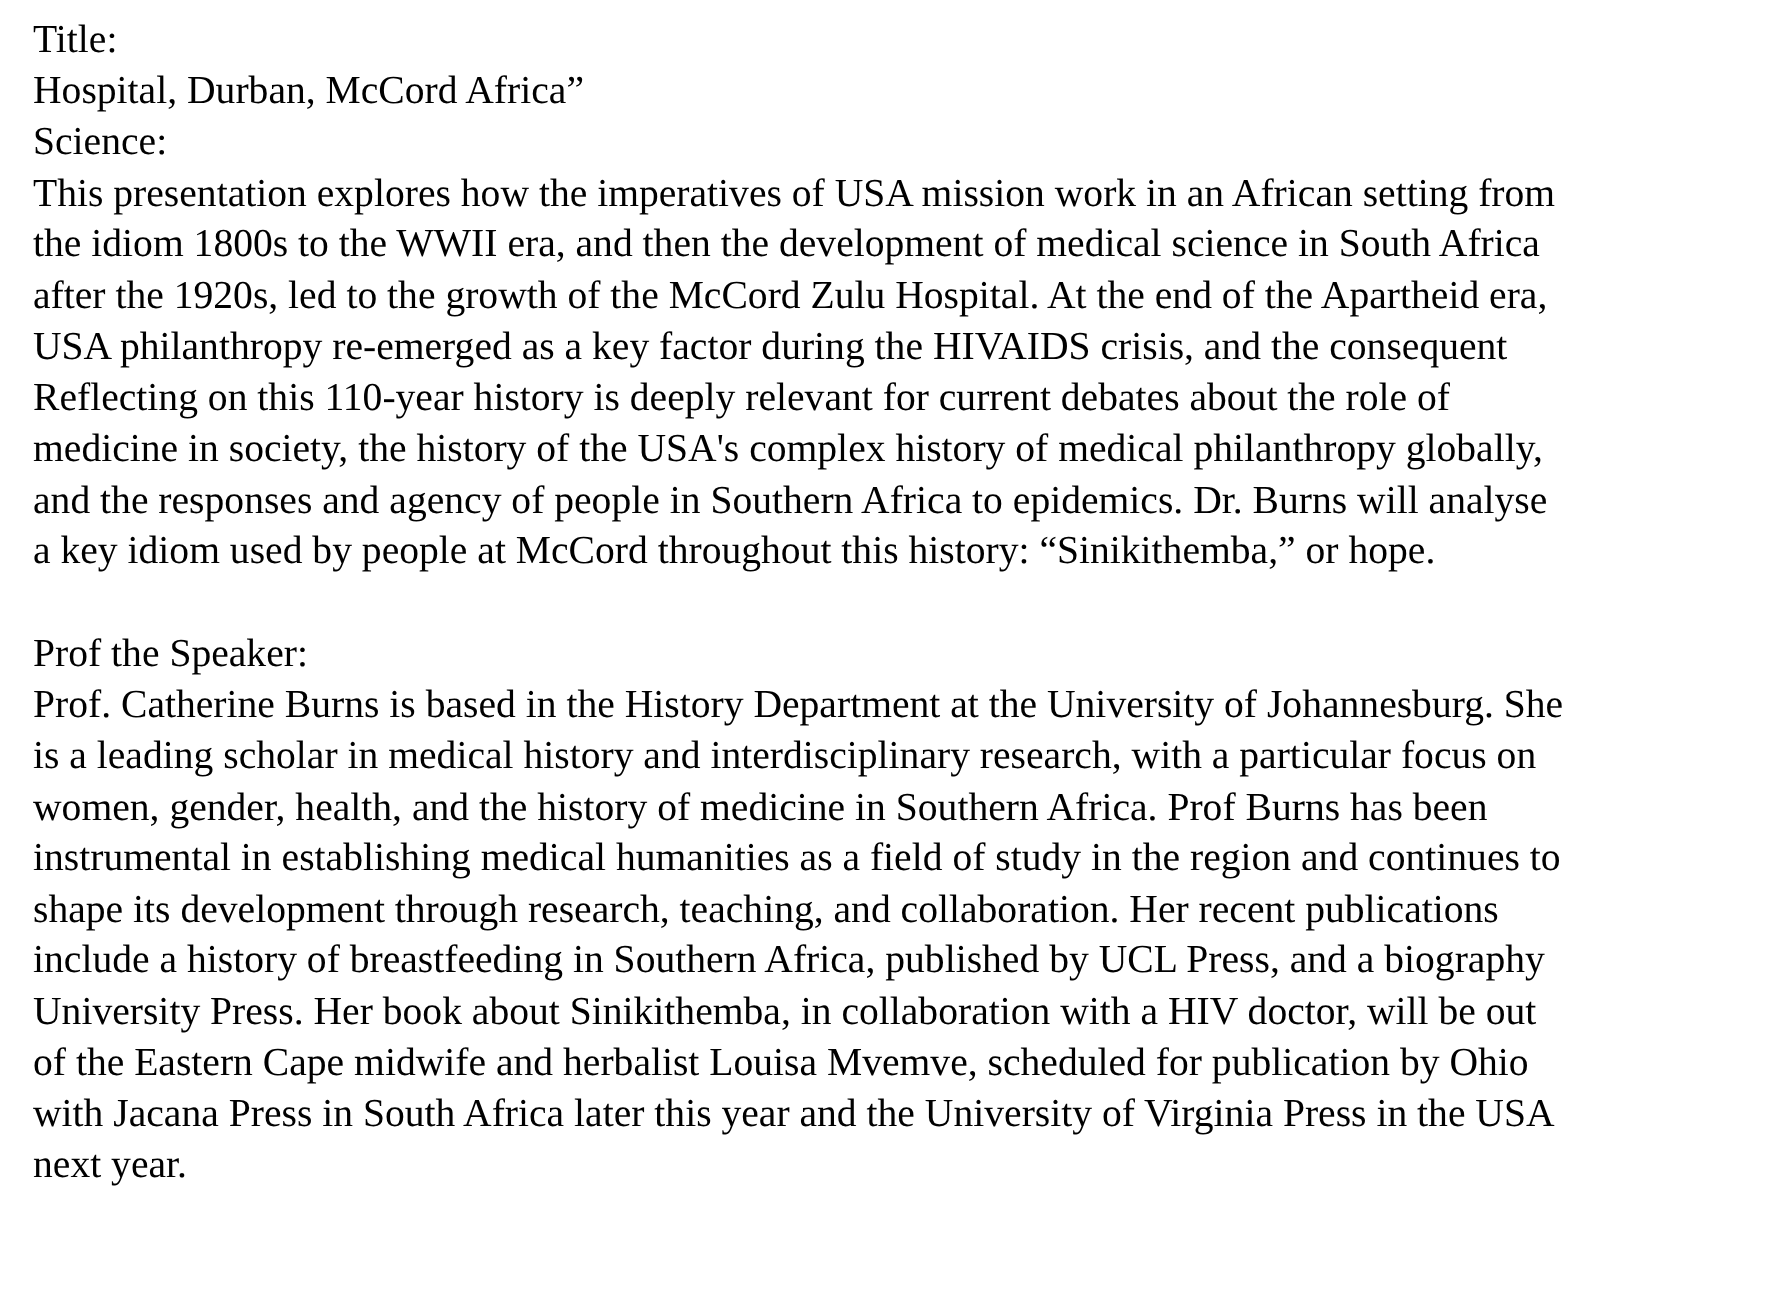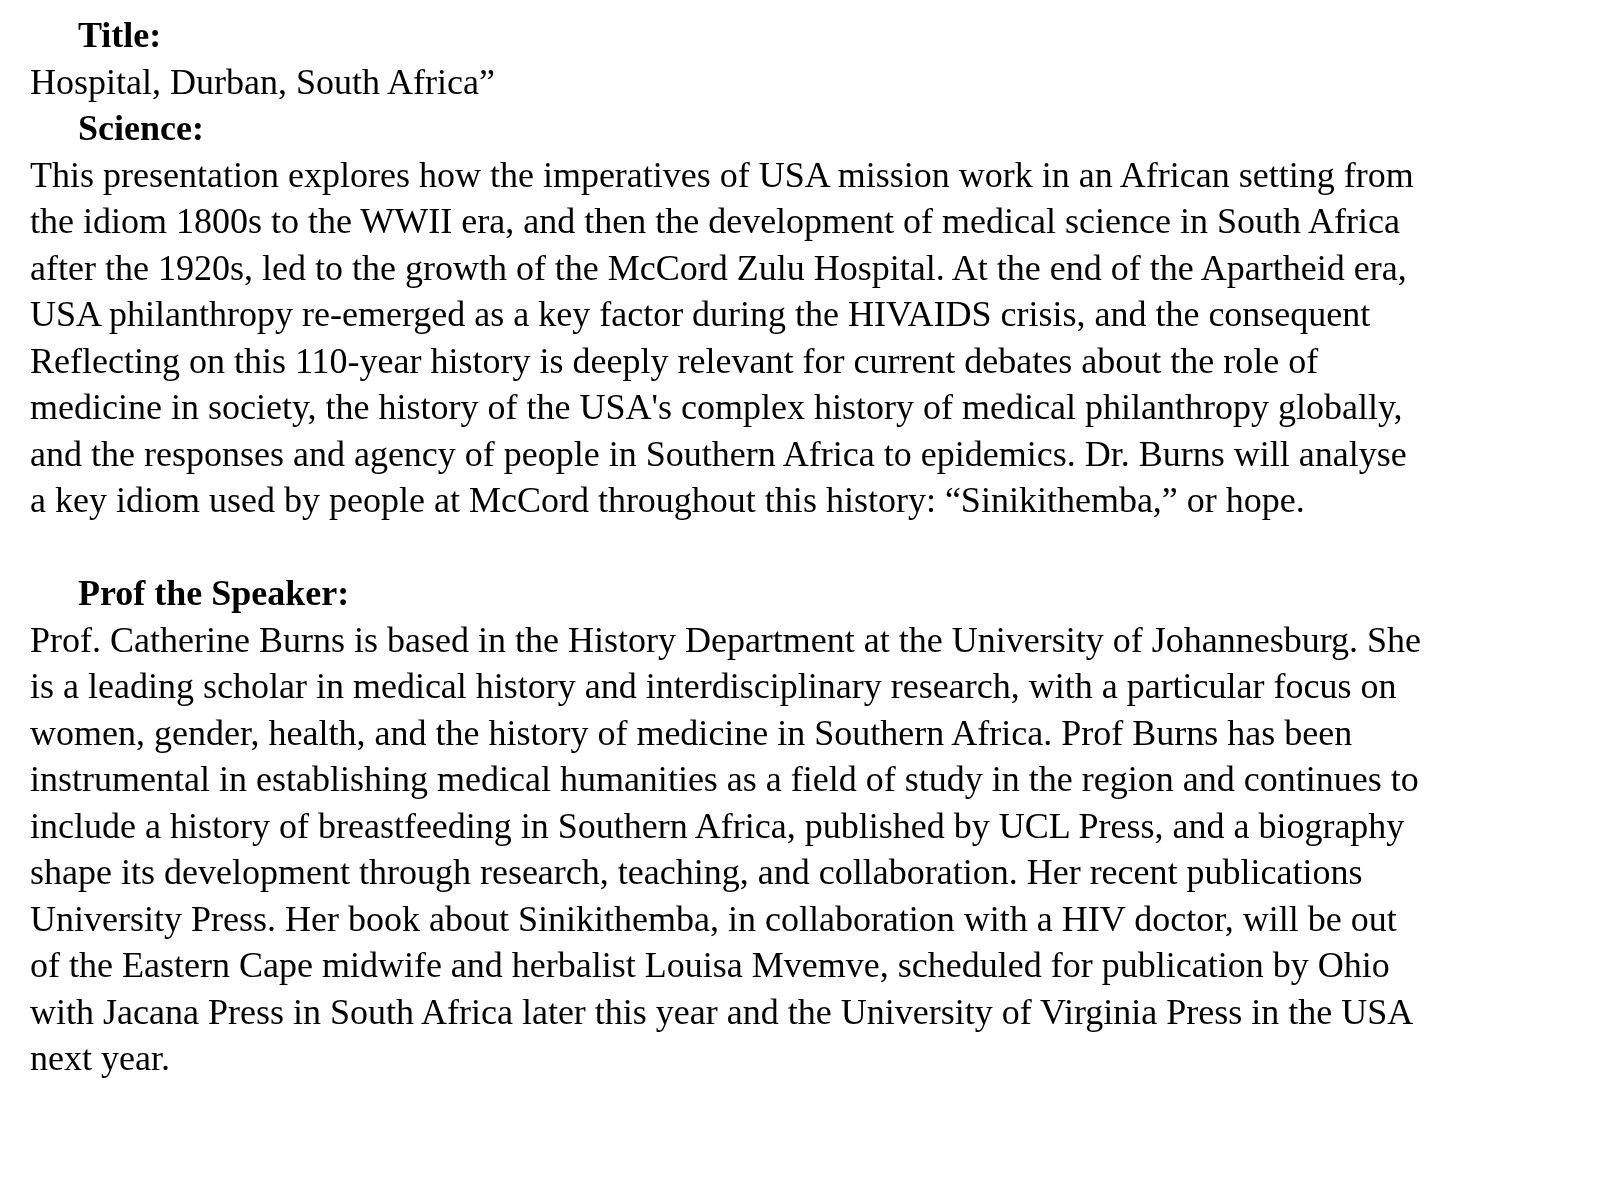--- a/index.html
+++ b/index.html
@@ -17,52 +17,51 @@
     overflow: hidden;
   }
   .doc {
     padding: 12px 20px 0 30px;
   }
   .line {
     white-space: nowrap;
     height: 46.5px;
   }
   .heading {
-    font-weight: bold;
-    margin-left: 48px;
+    font-weight: normal;
   }
   .blank-line {
     height: 46.5px;
   }
 </style>
 </head>
 <body>
 
 <div class="doc">
 
   <div class="line heading">Title:</div>
-  <div class="line">Hospital, Durban, South Africa”</div>
+  <div class="line">Hospital, Durban, McCord Africa”</div>
 
   <div class="line heading">Science:</div>
   <div class="line">This presentation explores how the imperatives of USA mission work in an African setting from</div>
   <div class="line">the idiom 1800s to the WWII era, and then the development of medical science in South Africa</div>
   <div class="line">after the 1920s, led to the growth of the McCord Zulu Hospital. At the end of the Apartheid era,</div>
   <div class="line">USA philanthropy re-emerged as a key factor during the HIVAIDS crisis, and the consequent</div>
   <div class="line">Reflecting on this 110-year history is deeply relevant for current debates about the role of</div>
   <div class="line">medicine in society, the history of the USA's complex history of medical philanthropy globally,</div>
   <div class="line">and the responses and agency of people in Southern Africa to epidemics. Dr. Burns will analyse</div>
   <div class="line">a key idiom used by people at McCord throughout this history: “Sinikithemba,” or hope.</div>
 
   <div class="blank-line"></div>
 
   <div class="line heading">Prof the Speaker:</div>
   <div class="line">Prof. Catherine Burns is based in the History Department at the University of Johannesburg. She</div>
   <div class="line">is a leading scholar in medical history and interdisciplinary research, with a particular focus on</div>
   <div class="line">women, gender, health, and the history of medicine in Southern Africa. Prof Burns has been</div>
   <div class="line">instrumental in establishing medical humanities as a field of study in the region and continues to</div>
+  <div class="line">shape its development through research, teaching, and collaboration. Her recent publications</div>
   <div class="line">include a history of breastfeeding in Southern Africa, published by UCL Press, and a biography</div>
-  <div class="line">shape its development through research, teaching, and collaboration. Her recent publications</div>
   <div class="line">University Press. Her book about Sinikithemba, in collaboration with a HIV doctor, will be out</div>
   <div class="line">of the Eastern Cape midwife and herbalist Louisa Mvemve, scheduled for publication by Ohio</div>
   <div class="line">with Jacana Press in South Africa later this year and the University of Virginia Press in the USA</div>
   <div class="line">next year.</div>
 
 </div>
 
 </body></html>

